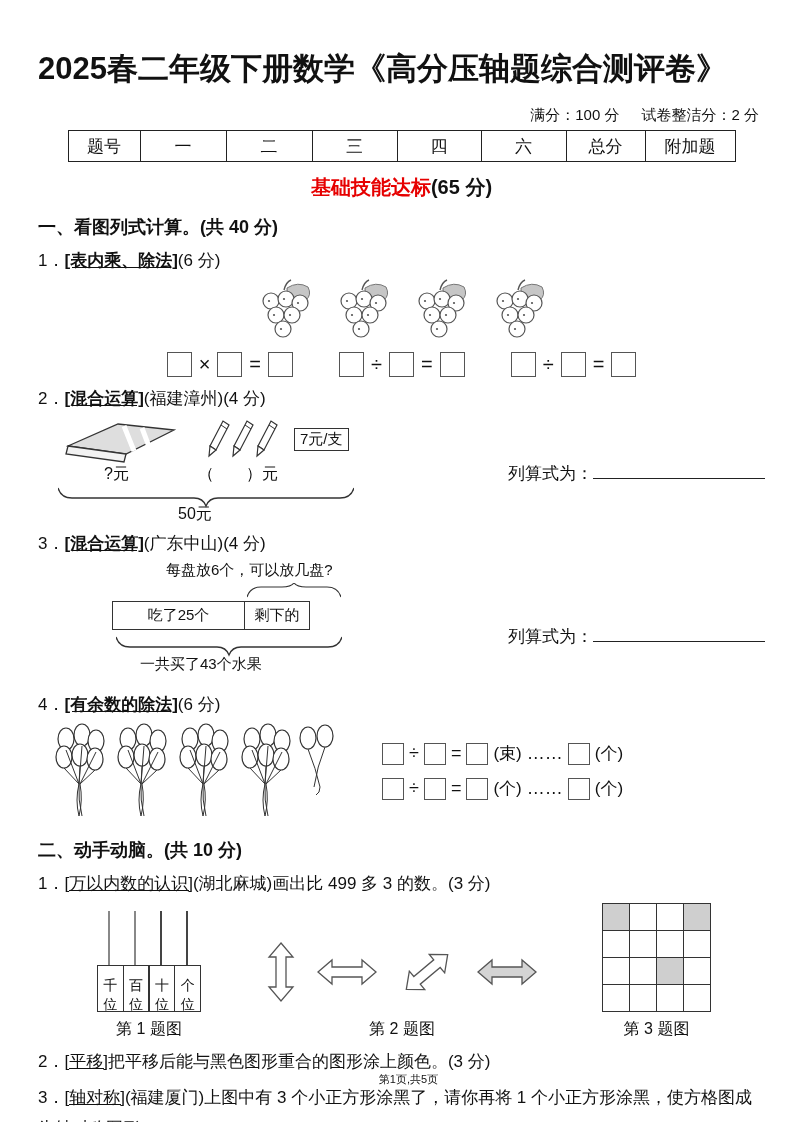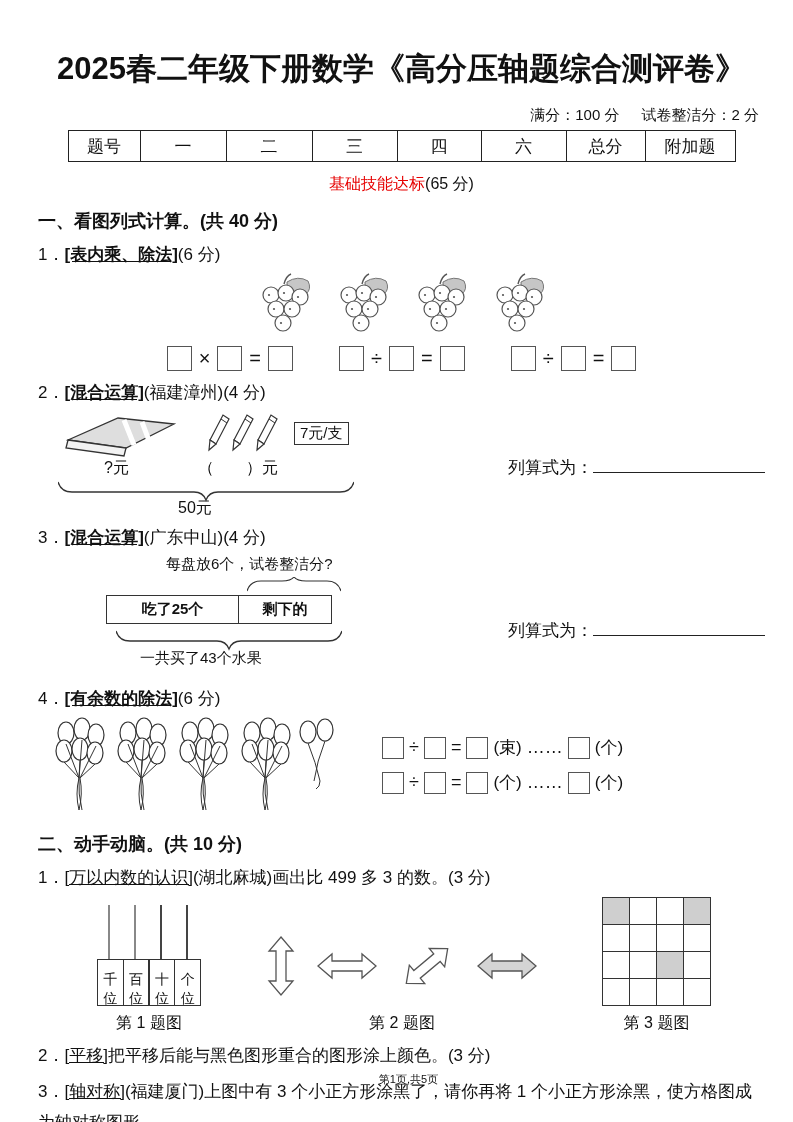--- a/index.html
+++ b/index.html
@@ -4,32 +4,32 @@
 <style>
   * { box-sizing: border-box; }
   html,body { margin:0; padding:0; }
   body {
     width:793px; height:1122px; background:#fff; color:#111;
     font-family:"Liberation Sans","DejaVu Sans",sans-serif;
     position:relative; overflow:hidden;
   }
   .content { padding:34px 28px 0 38px; }
 
-  .title { text-align:center; font-size:31px; font-weight:900; margin:14px 0 16px; letter-spacing:0; }
+  .title { text-align:left; font-size:31px; font-weight:900; margin:14px 0 16px; letter-spacing:0; }
 
   .score-note { text-align:right; font-size:15px; margin:0 6px 5px 0; }
   .score-note .gap { display:inline-block; width:22px; }
 
   table.score { border-collapse:collapse; margin:0 auto; table-layout:fixed; }
   table.score th, table.score td {
     border:1.5px solid #222; height:31px; font-weight:normal; font-size:17px;
     text-align:center; padding:0; background:#fff;
   }
 
-  .part-head { text-align:center; font-size:16px; font-weight:normal; margin:12px 0 8px; }
+  .part-head { text-align:center; font-size:20px; font-weight:bold; margin:12px 0 8px; }
   .part-head .red { color:#e60000; }
 
   .sec-title { font-size:18px; font-weight:bold; margin:14px 0 8px; }
   .qline { font-size:17px; margin:10px 0 6px; }
   .qtag  { font-weight:bold; text-decoration:underline; }
   .qtag2 { text-decoration:underline; }
 
   .sq { display:inline-block; width:25px; height:25px; border:1.6px solid #555; background:#fff; vertical-align:middle; }
   .sq.sm { width:22px; height:22px; }
 
@@ -42,21 +42,21 @@
 
   .q2fig { position:relative; width:345px; height:106px; margin-left:8px; font-size:16px; }
   .q2fig .lab { position:absolute; white-space:nowrap; }
   .pricebox { position:absolute; border:1.2px solid #333; padding:1px 5px; font-size:15px; }
 
   .answer { font-size:17px; white-space:nowrap; }
   .blank { display:inline-block; width:172px; height:19px; border-bottom:1.5px solid #222; vertical-align:baseline; }
 
   .q3fig { position:relative; width:370px; height:116px; margin-left:42px; font-size:15px; }
   .q3fig .lab { position:absolute; white-space:nowrap; }
-  .bar { position:absolute; left:26px; top:40px; width:226px; height:29px; border:1.6px solid #333; display:flex;font-weight:bold; }
+  .bar { position:absolute; left:32px; top:40px; width:198px; height:29px; border:1.6px solid #333; display:flex; }
   .bar .c1 { width:132px; border-right:1.6px solid #333; display:flex; align-items:center; justify-content:center; }
   .bar .c2 { flex:1; display:flex; align-items:center; justify-content:center; }
 
   .q4row { display:flex; align-items:center; margin-left:14px; }
   .q4eqs { margin-left:28px; display:flex; flex-direction:column; gap:12px; font-size:18px; }
   .q4eqs .eq { gap:5px; }
   .unit { font-size:17px; }
 
   .figrow { display:flex; align-items:flex-end; column-gap:64px; margin:8px 0 10px 58px; }
   .figblock { display:flex; flex-direction:column; align-items:center; }
@@ -214,21 +214,21 @@
       <span>列算式为：</span><span class="blank"></span>
     </div>
   </div>
 
   <div class="qline">
     <span>3．</span><span class="qtag">[混合运算]</span><span>(广东中山)</span><span>(4 分)</span>
   </div>
 
   <div class="figwrap">
     <div class="q3fig">
-      <span class="lab" style="left:86px;top:0">每盘放6个，试卷整洁分?</span>
+      <span class="lab" style="left:86px;top:0">每盘放6个，可以放几盘?</span>
       <svg width="94" height="16" style="position:absolute;left:167px;top:22px">
         <path d="M0,14 Q3,4 14,4 L35,4 Q44,4 47,0 Q50,4 59,4 L80,4 Q91,4 94,14" fill="none" stroke="#333" stroke-width="1.2"></path>
       </svg>
       <div class="bar">
         <div class="c1">吃了25个</div>
         <div class="c2">剩下的</div>
       </div>
       <svg width="226" height="22" style="position:absolute;left:36px;top:74px">
         <path d="M0,2 Q3,12 14,12 L101,12 Q110,12 113,20 Q116,12 125,12 L212,12 Q223,12 226,2" fill="none" stroke="#333" stroke-width="1.3"></path>
       </svg>

